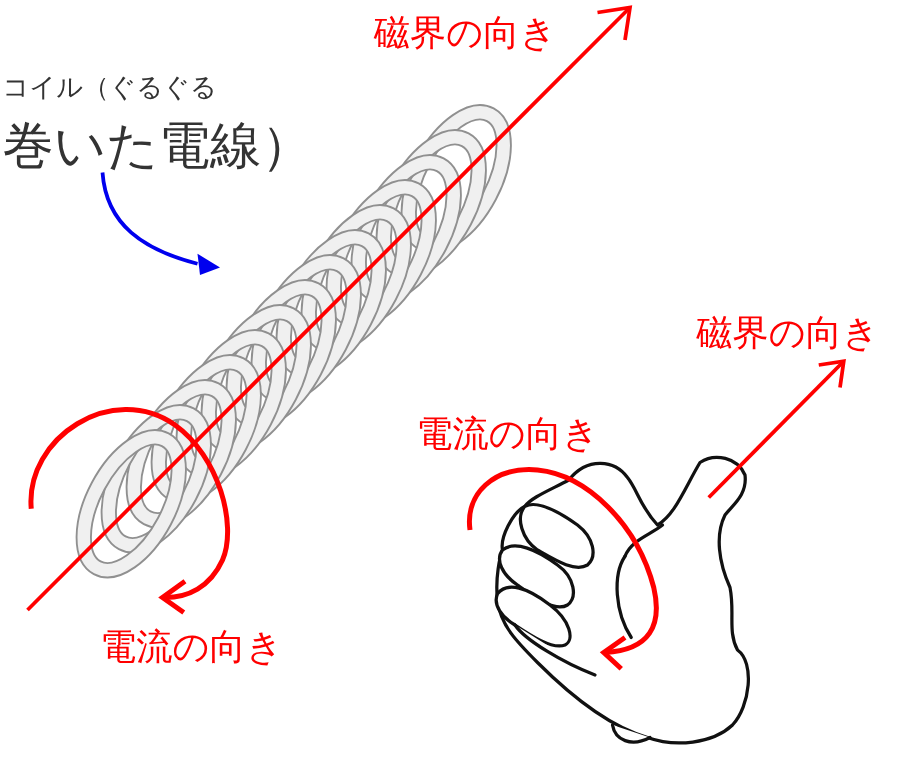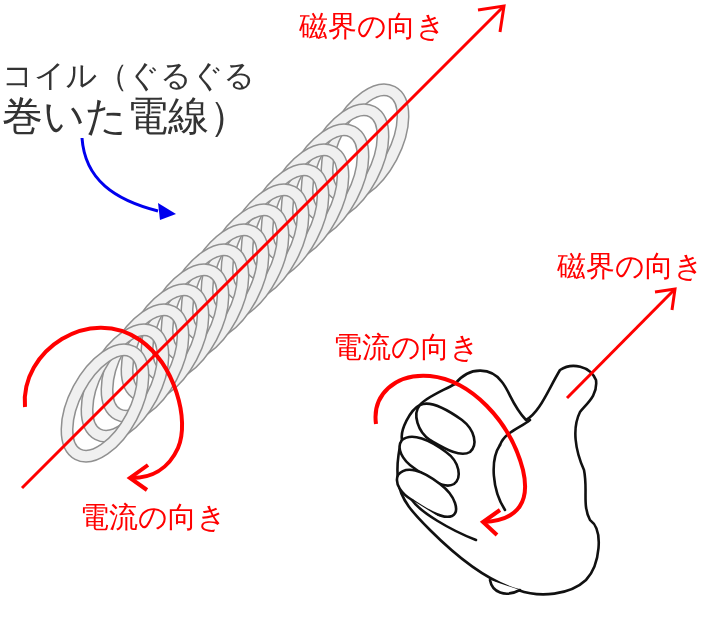--- a/index.html
+++ b/index.html
@@ -118,20 +118,20 @@
     <line x1="567" y1="398" x2="674" y2="290" stroke="#ff0000" stroke-width="3"></line>
     <polyline points="655,292 675,289 672,310" fill="none" stroke="#ff0000" stroke-width="3"></polyline>
   </g>
 
   <g>
     <path d="M376,424 C372,395 395,373 430,376 C470,380 510,420 523,470 C530,500 520,520 484,522" fill="none" stroke="#ff0000" stroke-width="4"></path>
     <polyline points="500,510 483,522 497,535" fill="none" stroke="#ff0000" stroke-width="4"></polyline>
   </g>
 </svg>
 
-<div class="lbl dark" style="left:2px;top:60px;font-size:31px;">コイル（ぐるぐる</div>
+<div class="lbl dark" style="left:2px;top:60px;font-size:21px;">コイル（ぐるぐる</div>
 <div class="lbl dark" style="left:2px;top:96px;font-size:41px;">巻いた電線）</div>
 
 <div class="lbl red" style="left:299px;top:12px;font-size:29px;">磁界の向き</div>
 <div class="lbl red" style="left:80px;top:503px;font-size:29px;">電流の向き</div>
 
 <div class="lbl red" style="left:557px;top:252px;font-size:29px;">磁界の向き</div>
 <div class="lbl red" style="left:333px;top:333px;font-size:29px;">電流の向き</div>
 
 </body></html>

